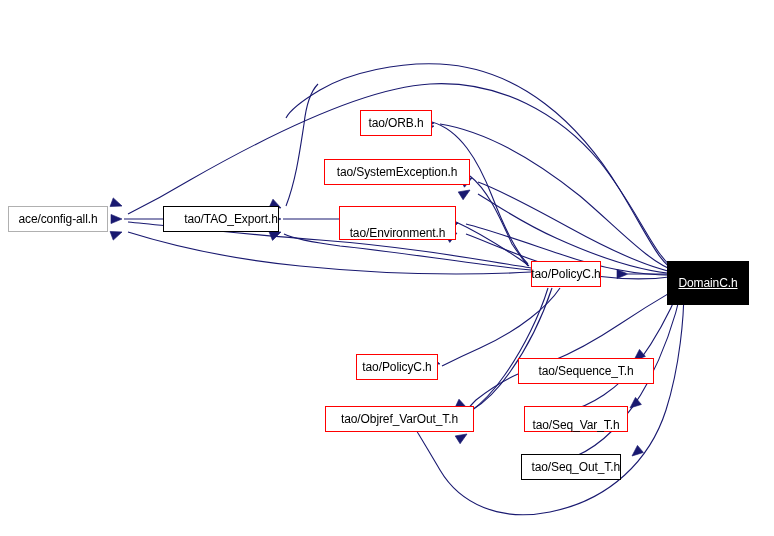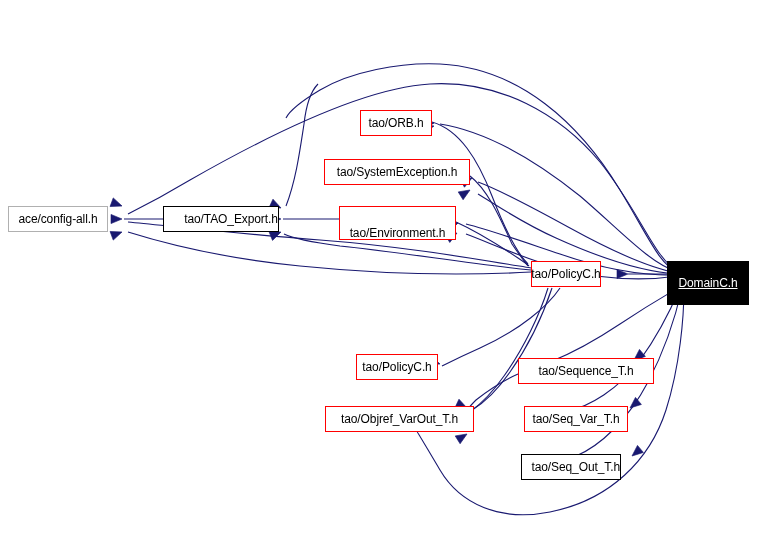--- a/index.html
+++ b/index.html
@@ -141,21 +141,21 @@
       </div>
       <div class="graph-node node-red" style="left: 356px; top: 354px; width: 82px; height: 26px;">
         <span class="node-label">tao/PolicyC.h</span>
       </div>
       <div class="graph-node node-red" style="left: 518px; top: 358px; width: 136px; height: 26px;">
         <span class="node-label">tao/Sequence_T.h</span>
       </div>
       <div class="graph-node node-red" style="left: 325px; top: 406px; width: 149px; height: 26px;">
         <span class="node-label">tao/Objref_VarOut_T.h</span>
       </div>
-      <div class="graph-node node-red" style="left: 524px; top: 406px; width: 104px; height: 26px;">
+      <div class="graph-node node-red" style="left: 524px; top: 406px; width: 104px; height: 26px; align-items: flex-end;">
         <span class="node-label">tao/Seq_Var_T.h</span>
       </div>
       <div class="graph-node node-black" style="left: 521px; top: 454px; width: 100px; height: 26px; justify-content: flex-end;">
         <span class="node-label">tao/Seq_Out_T.h</span>
       </div>
     </div>
 
 </div>
 
 </body></html>

